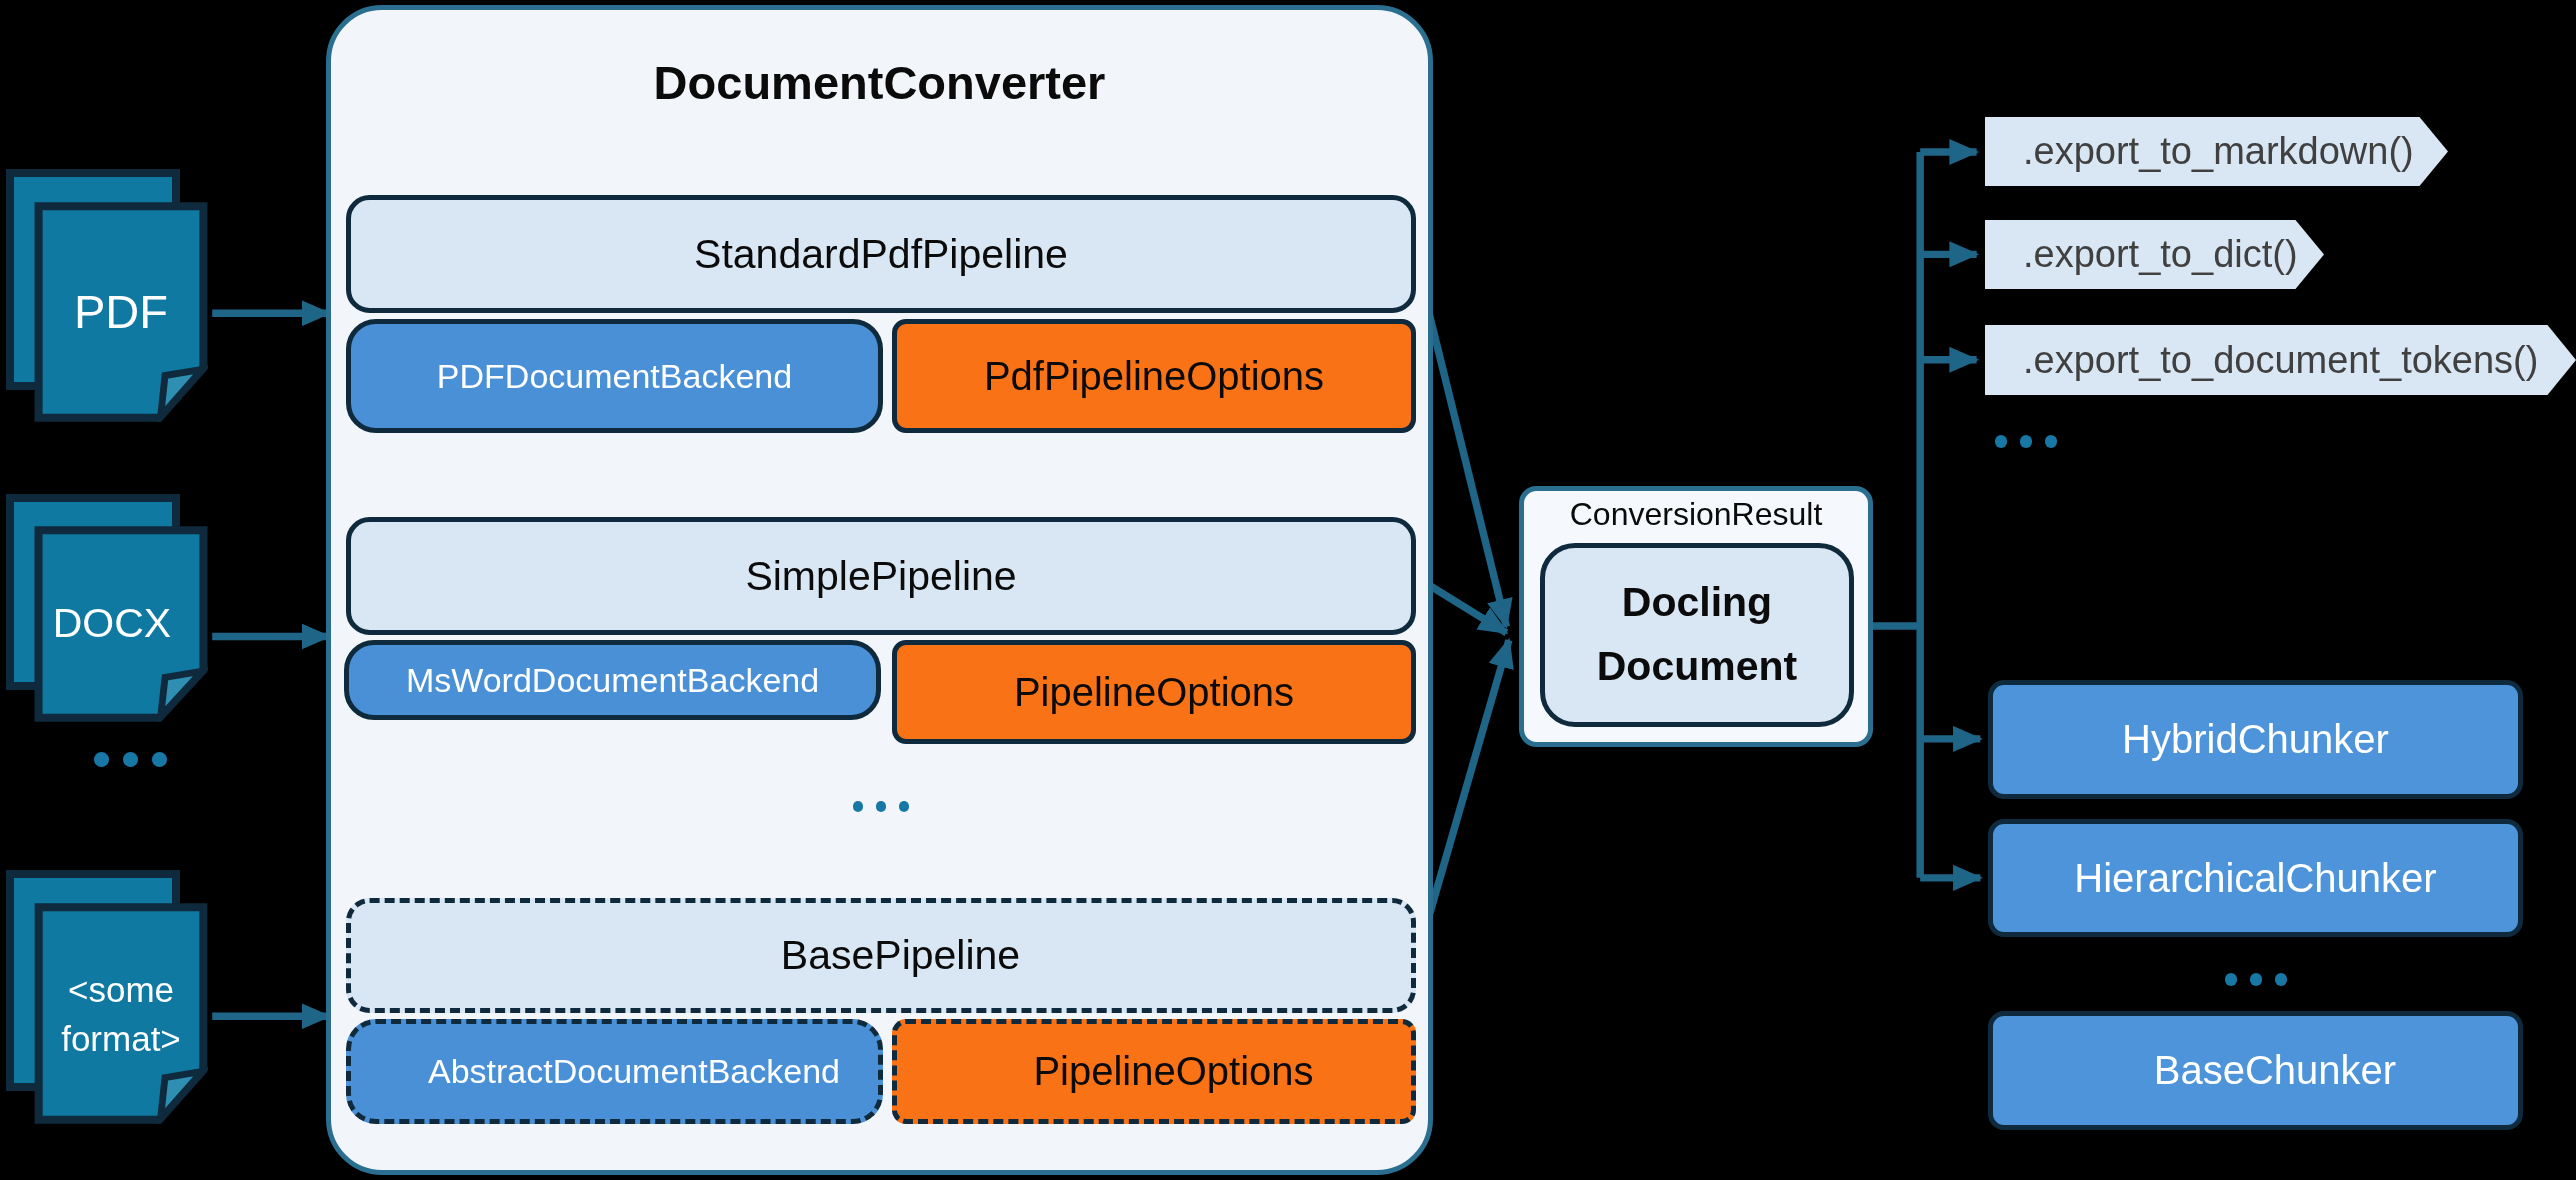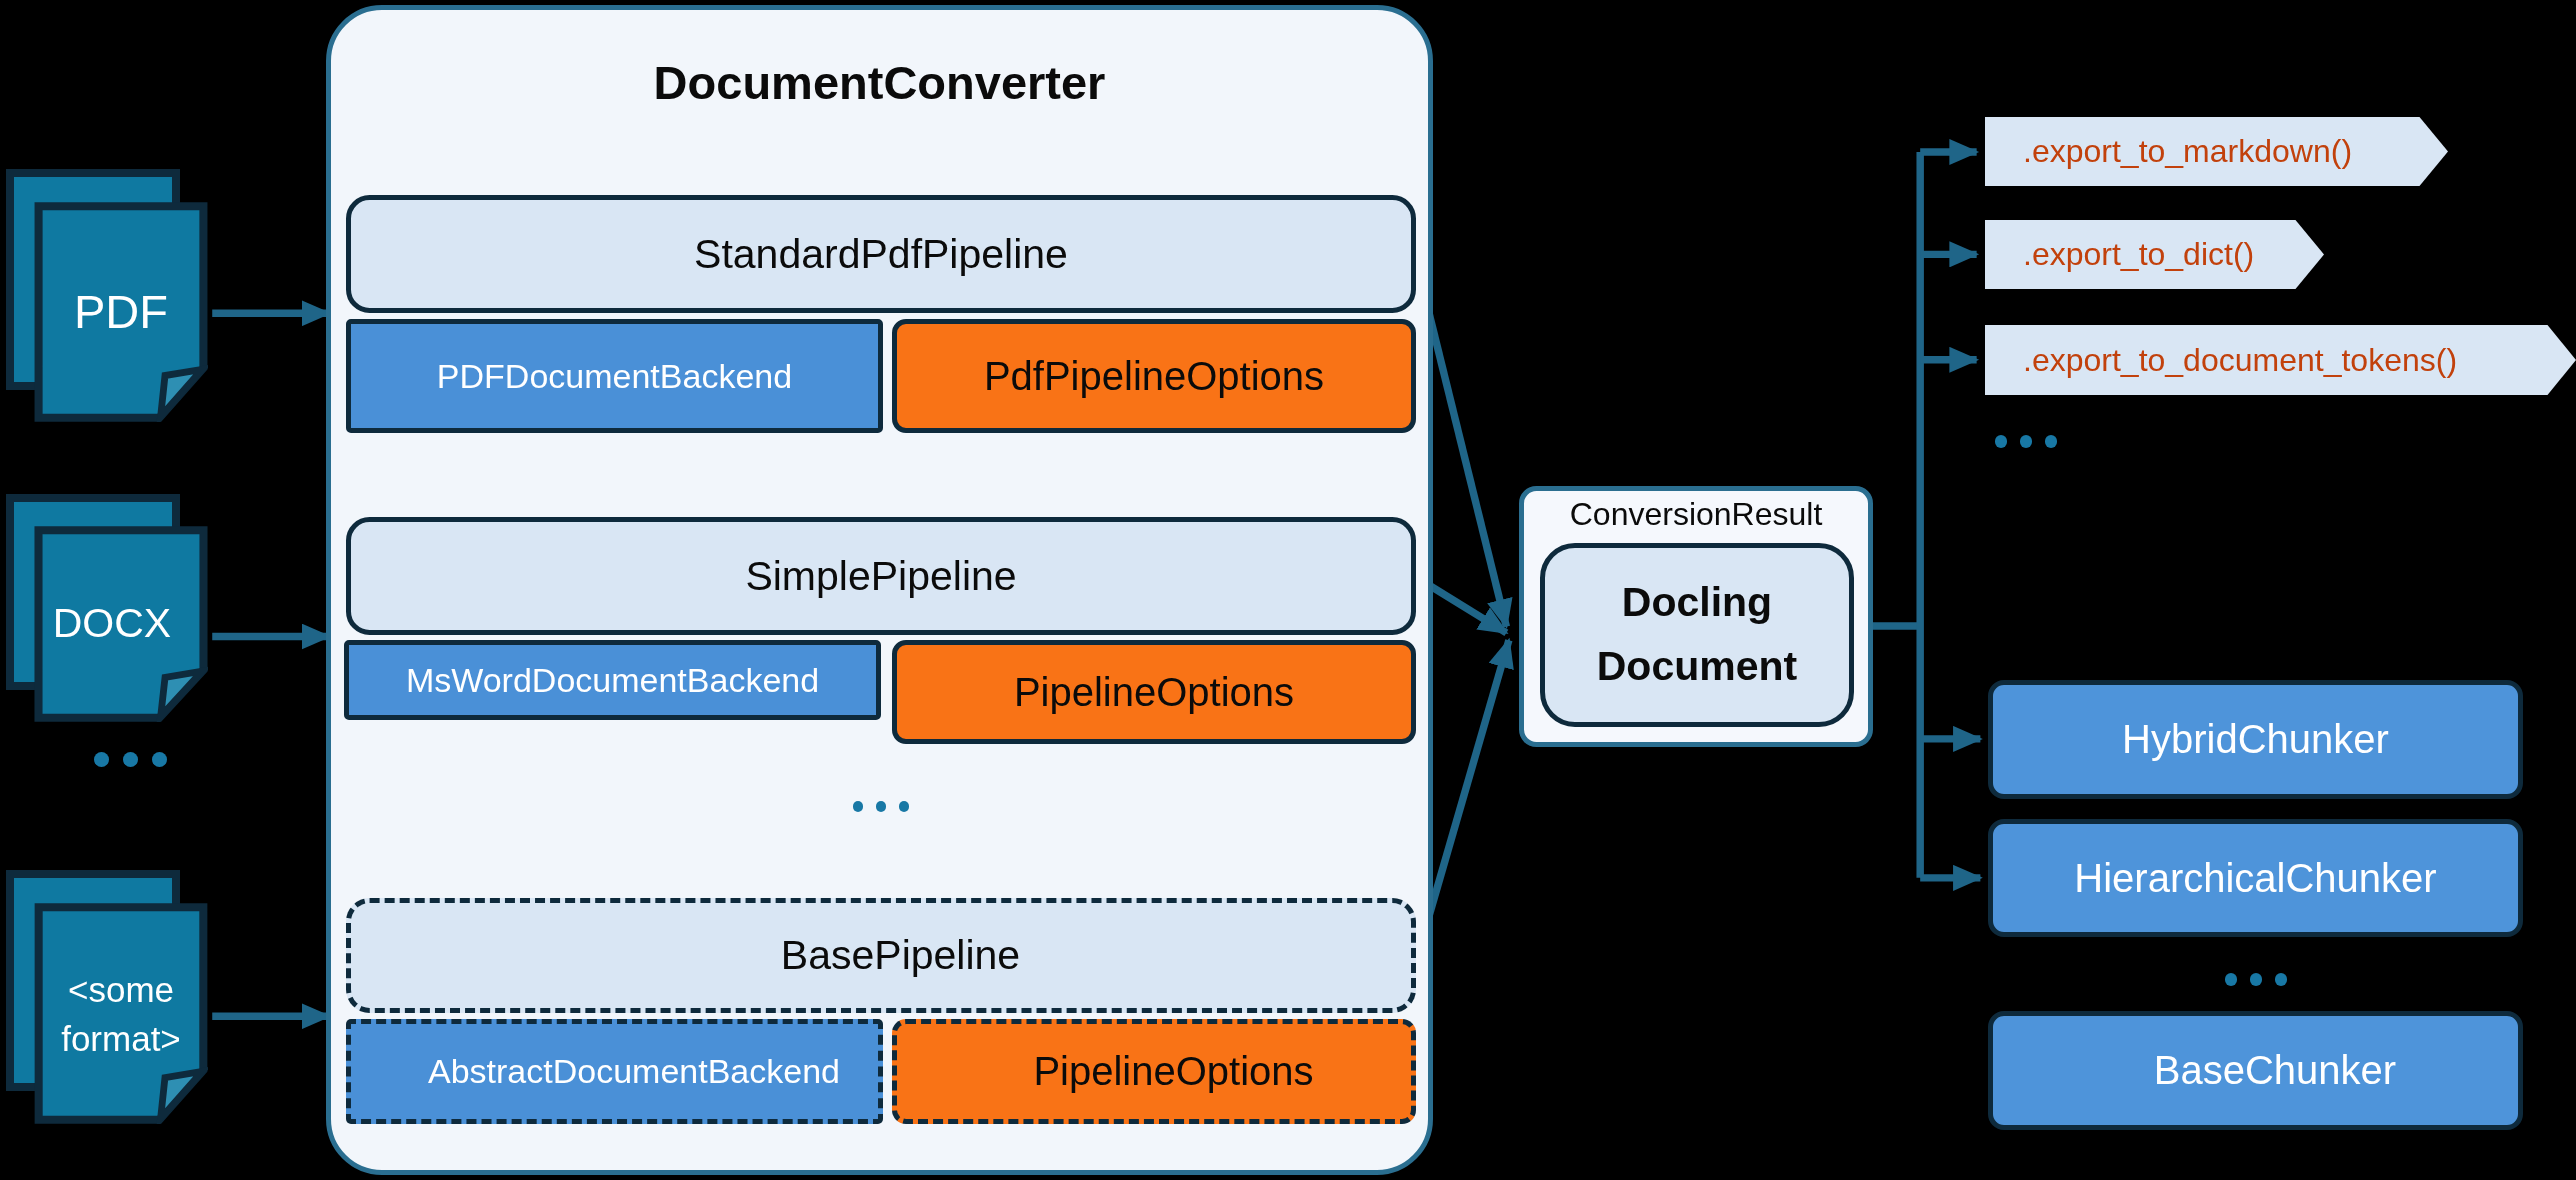--- a/index.html
+++ b/index.html
@@ -22,21 +22,21 @@
   }
   .conv-title{
     text-align:center;font-weight:bold;color:#0B0B0B;font-size:47px;margin-top:21px;
   }
   .pl-header{
     background:#D9E6F4;border:5.6px solid #0E2A3C;border-radius:23.6px;
     display:flex;align-items:center;justify-content:center;
     font-size:41px;color:#0B0B0B;
   }
   .pl-backend{
-    background:#4A90D7;border:5.6px solid #0E2A3C;border-radius:5px;
+    background:#4A90D7;border:5.6px solid #0E2A3C;border-radius:30px;
     display:flex;align-items:center;justify-content:center;
     font-size:34px;color:#FFFFFF;
   }
   .pl-options{
     background:#f97316;border:5.6px solid #0E2A3C;border-radius:14px;
     display:flex;align-items:center;justify-content:center;
     font-size:40px;color:#0B0B0B;
   }
   .dashed{border-style:dashed;padding-left:39px;}
   
@@ -46,21 +46,21 @@
   .convres-label{
     text-align:center;font-size:32px;color:#0B0B0B;font-weight:500;
   }
   .docling{
     background:#D9E6F4;border:5.6px solid #0E2A3C;border-radius:35px;
     display:flex;align-items:center;justify-content:center;text-align:center;
     font-size:41px;font-weight:bold;color:#0B0B0B;line-height:1.55;
   }
   
   .tag{
-    background:#D9E6F4;color:#c2410c;font-size:32px;
+    background:#D9E6F4;color:#404040;font-size:38px;
     display:flex;align-items:center;padding-left:38px;
     clip-path:polygon(0 0, calc(100% - 28.5px) 0, 100% 50%, calc(100% - 28.5px) 100%, 0 100%);
   }
   
   .chunker{
     background:#4E94DA;border:5px solid #0E2A3C;border-radius:16px;
     display:flex;align-items:center;justify-content:center;
     color:#fff;font-size:40px;
   }
   

